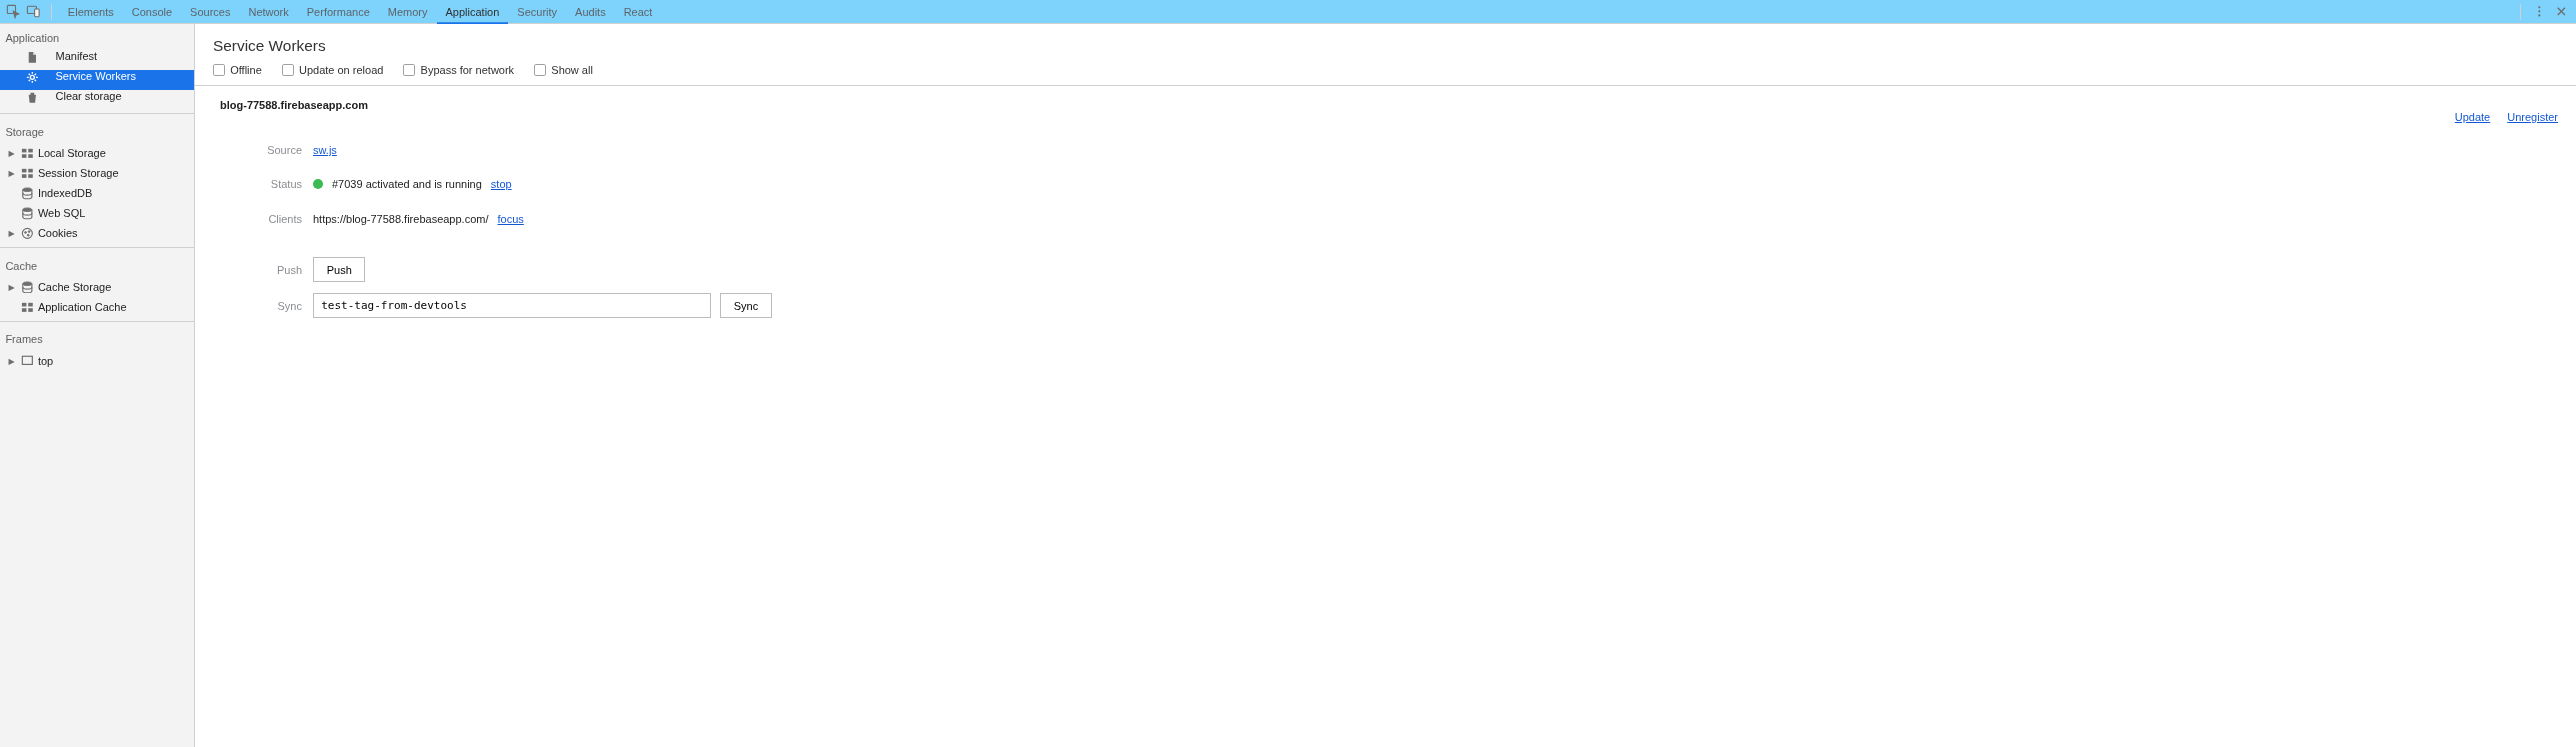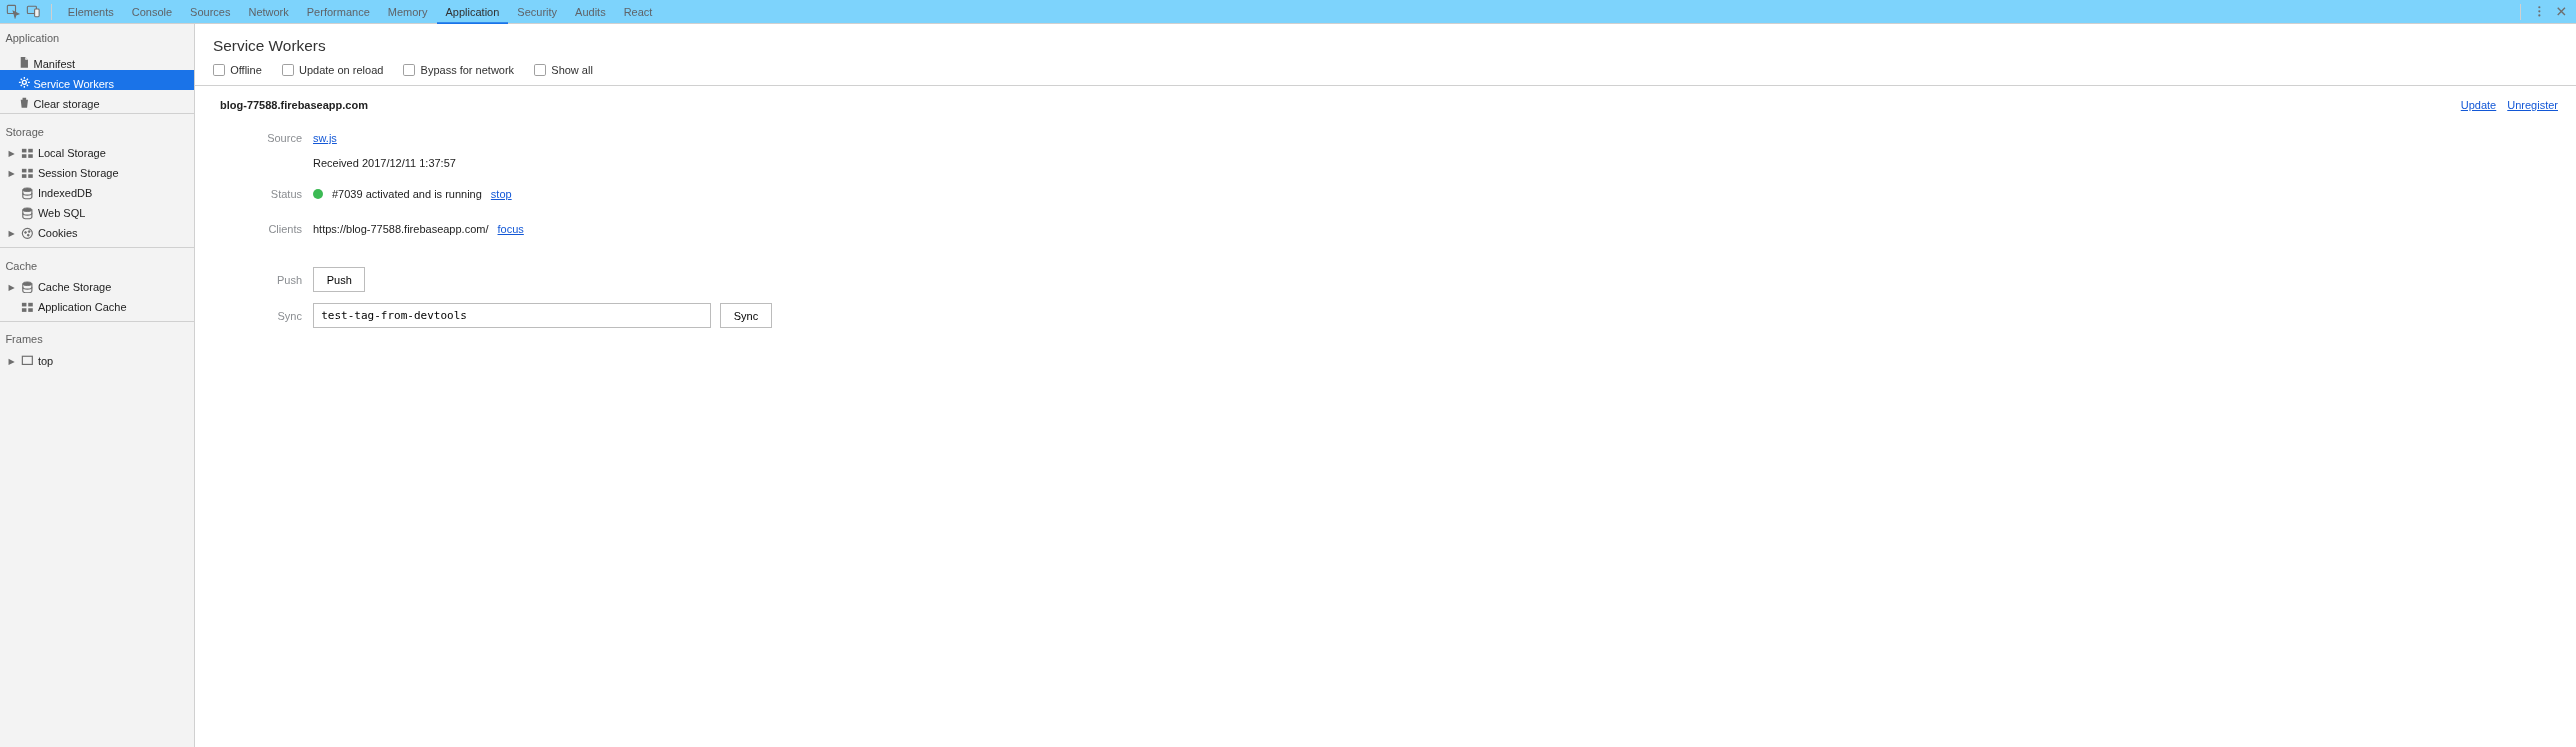--- a/index.html
+++ b/index.html
@@ -17,42 +17,42 @@
   .spacer{flex:1;}
   .right-icon{width:22px;height:22px;display:flex;align-items:center;justify-content:center;color:#6e6e6e;}
   .right-icon svg{width:12.7px;height:12.7px;}
 
   
   .split{display:flex;height:calc(100% - 24.4px);}
 
   
   .sidebar{width:195px;background:#f3f3f3;border-right:0.9px solid #d0d0d0;overflow-y:auto;padding-bottom:18px;}
   .side-section-title{color:#5f5f5f;padding:8.1px 5.4px 5.4px 5.4px;}
-  .side-item{display:flex;align-items:flex-end;height:20px;padding-left:17px;gap:2px;color:#222;}
+  .side-item{display:flex;align-items:flex-start;height:20px;padding-left:25px;gap:16px;color:#222;}
   .side-item.selected{background:#1a73e8;color:#fff;}
   .side-item.selected .side-icon svg{fill:#fff;stroke:#fff;}
   .side-item .side-icon{width:14.5px;height:14.5px;display:flex;align-items:center;justify-content:center}
   .side-item .side-icon svg{width:12.7px;height:12.7px;fill:#6e6e6e;stroke:#6e6e6e;stroke-width:0;}
   .side-sect-sep{height:0.9px;background:#d0d0d0;margin:3.6px 0;}
   .tree-item{display:flex;align-items:center;height:20px;padding-left:7.2px;gap:3.6px;color:#222;}
   .tree-arrow{width:9px;display:inline-flex;justify-content:center;color:#6e6e6e;font-size:8.1px;}
   .tree-noarrow{width:9px;}
   .tree-icon{width:14.5px;height:14.5px;display:flex;align-items:center;justify-content:center}
   .tree-icon svg{width:12.7px;height:12.7px;fill:#6e6e6e;stroke:#6e6e6e;}
 
   
   .content{flex:1;overflow:auto;}
   .content-header{padding:12.7px 18px 9px 18px;font-size:15.4px;color:#333;}
   .toolbar{display:flex;align-items:center;gap:20px;padding:0 18px 9px 18px;border-bottom:0.9px solid #d0d0d0;color:#303030;}
   .chk{display:flex;align-items:center;gap:5.4px;}
   .chk-box{width:11.8px;height:11.8px;border:0.9px solid #a0a0a0;border-radius:1.8px;display:inline-block;background:#fff;}
 
-  .origin-bar{display:flex;padding:12.7px 18px 9px 25px;border-bottom:0;}
+  .origin-bar{display:flex;padding:12.7px 18px 9px 25px;border-bottom:0;flex-direction:column;}
   .origin-name{font-weight:600;color:#222;}
-  .origin-links{margin-left:auto; display:flex; gap:11px;padding-left:47px;}
+  .origin-links{margin-left:auto; display:flex; gap:17px;padding-left:47px;}
   .link{color:#1257d6;text-decoration:underline;cursor:pointer;}
 
   .kv{display:flex;align-items:center;min-height:29px;}
   .kv .k{width:118px;text-align:right;color:#8a8d91;padding-right:11px;}
   .kv .v{display:flex;align-items:center;gap:9px;padding-right:18px;}
   .kv-block{padding:3.6px 0 3.6px 0;}
   .status-dot{width:10px;height:10px;border-radius:50%;background:#3cba54;display:inline-block;}
   .text-input{width:398px;height:25px;border:0.9px solid #bcbcbc;font-family:Menlo,Consolas,monospace;font-size:11px;padding:0 7.2px;}
   .btn{height:25px;border:0.9px solid #bcbcbc;background:#fff;padding:0 12.7px;font-size:11px;cursor:pointer;}
 </style>
@@ -266,26 +266,20 @@
       </span>
     </div>
 
     <div class="kv-block">
       <div class="kv">
         <span class="k">Source</span>
         <span class="v">
             <span class="link">sw.js</span>
           </span>
       </div>
-      <div class="kv" style="min-height:22px">
-        <span class="k"></span>
-        <span class="v">
-            <span>Received 2017/12/11 1:37:57</span>
-          </span>
-      </div>
 
       <div class="kv" style="margin-top:5.4px">
         <span class="k">Status</span>
         <span class="v">
           <span class="status-dot"></span>
           <span>#7039 activated and is running</span>
           <span class="link">stop</span>
         </span>
       </div>
 

